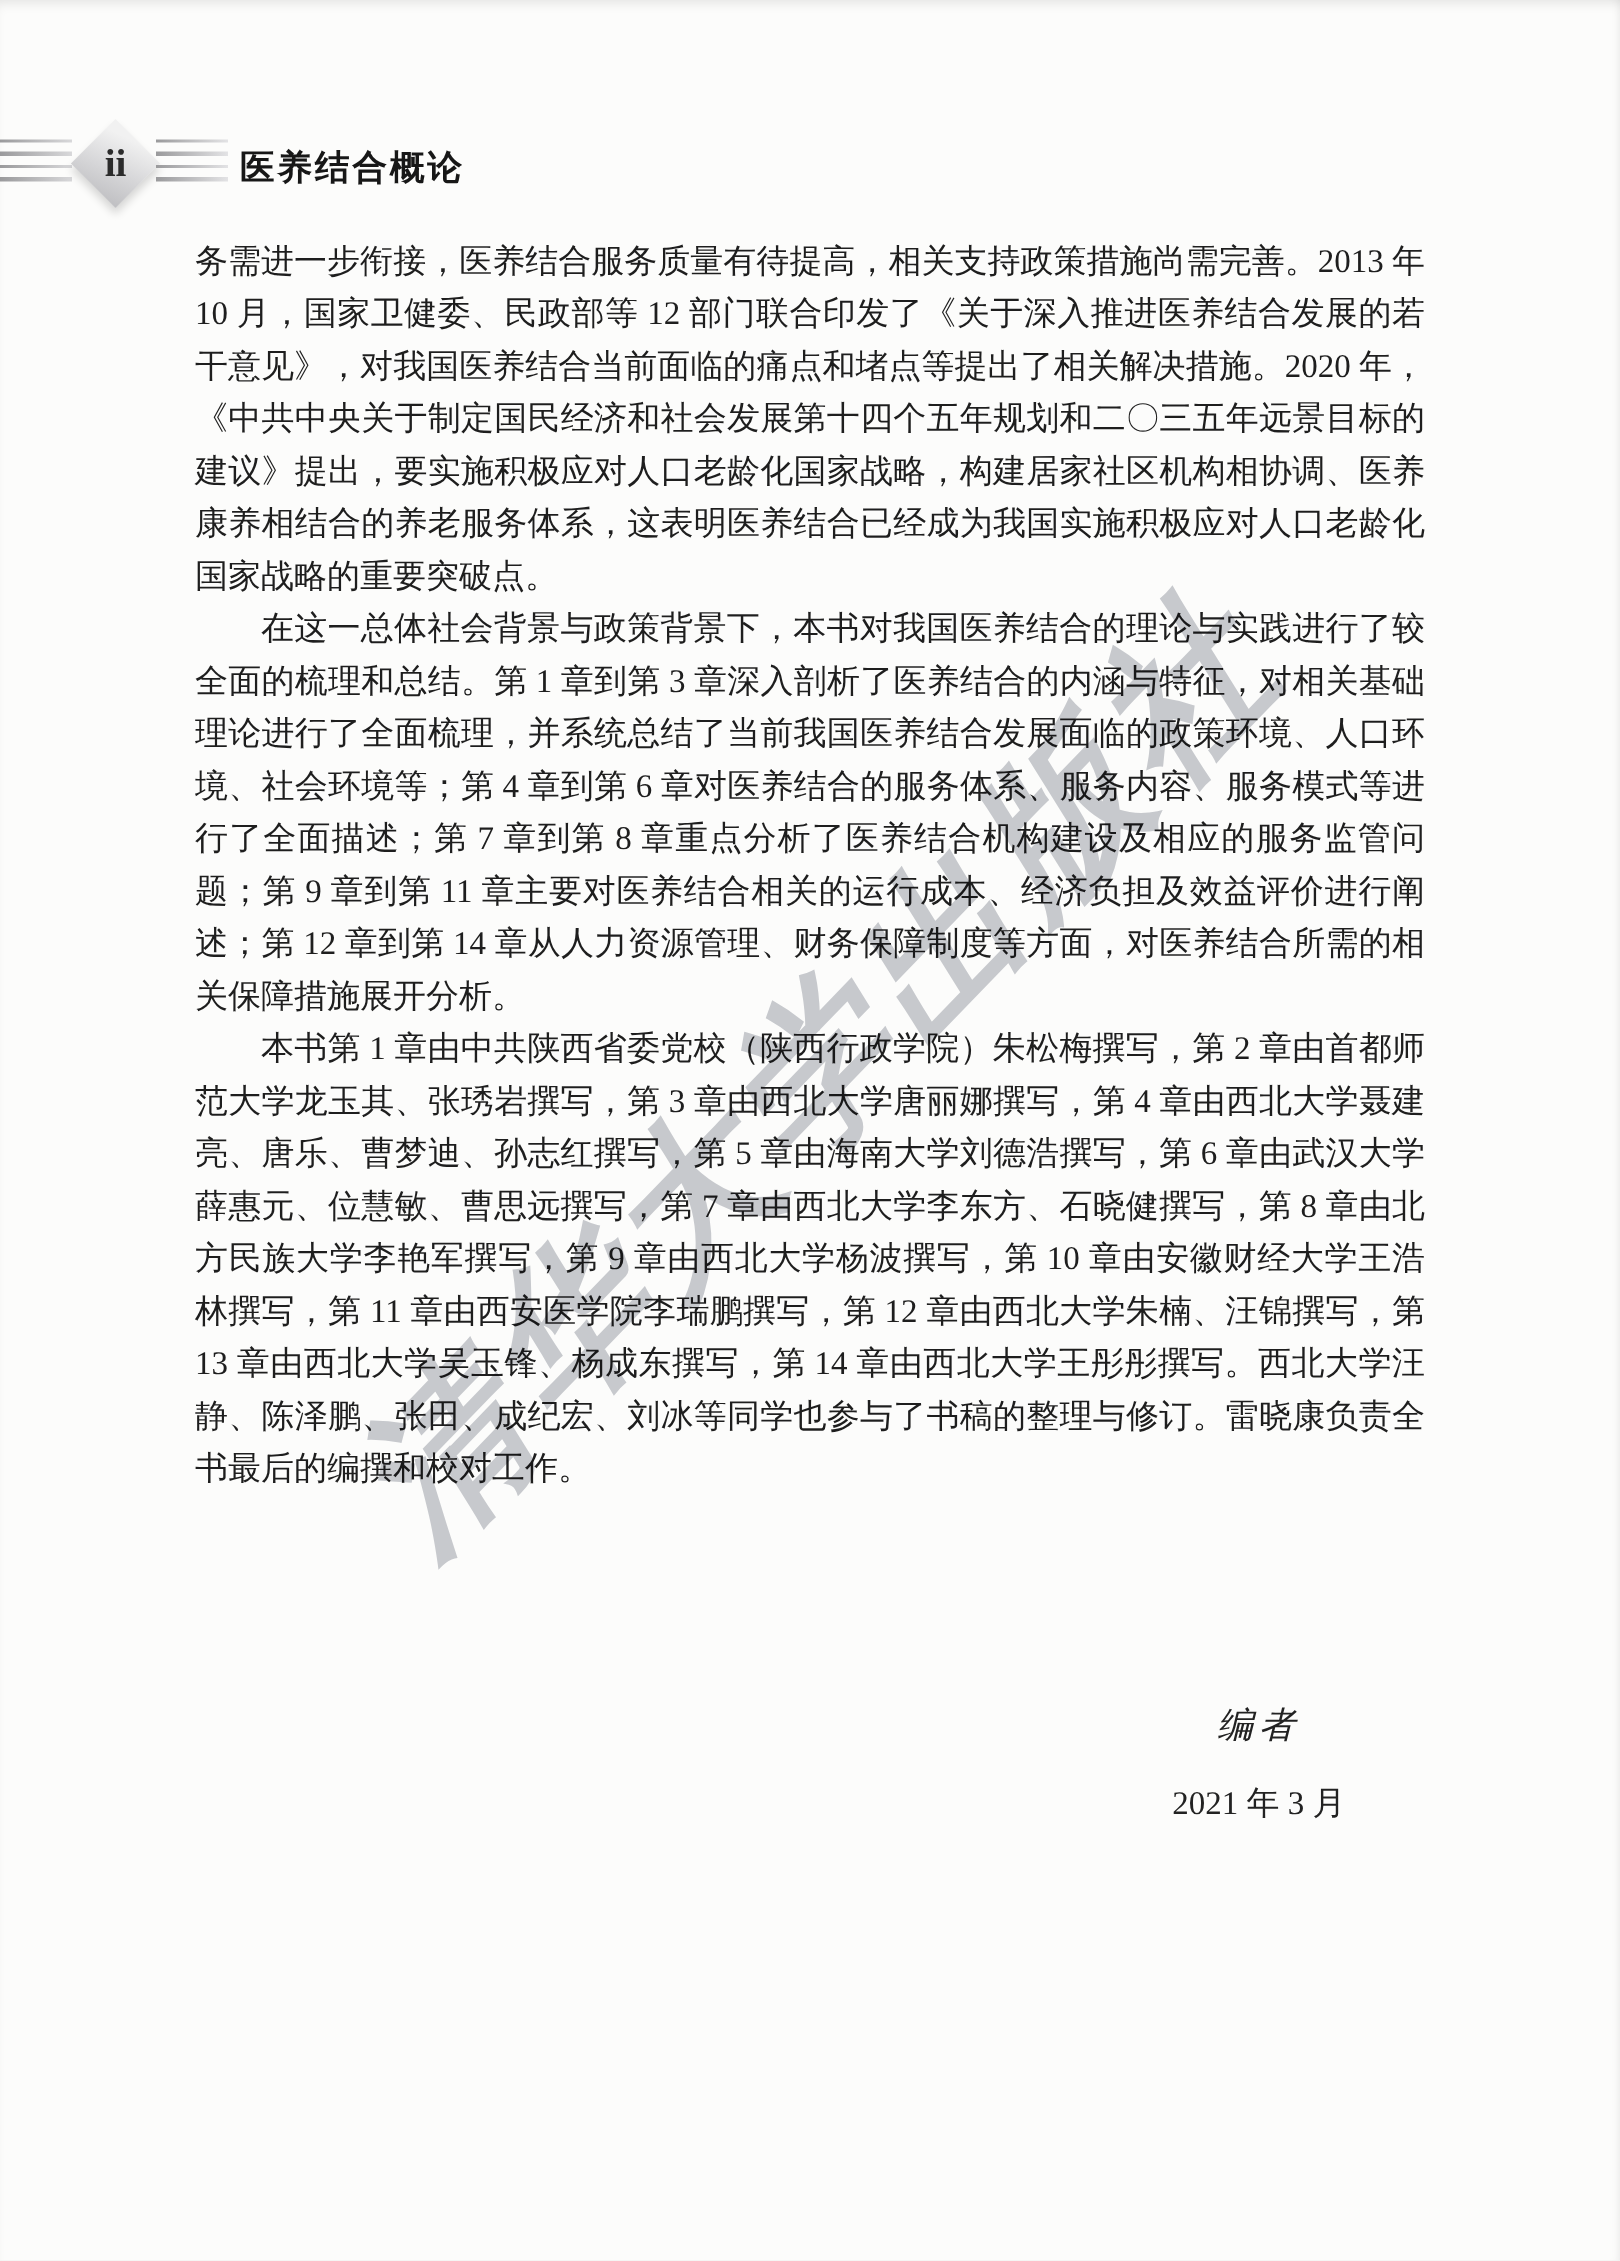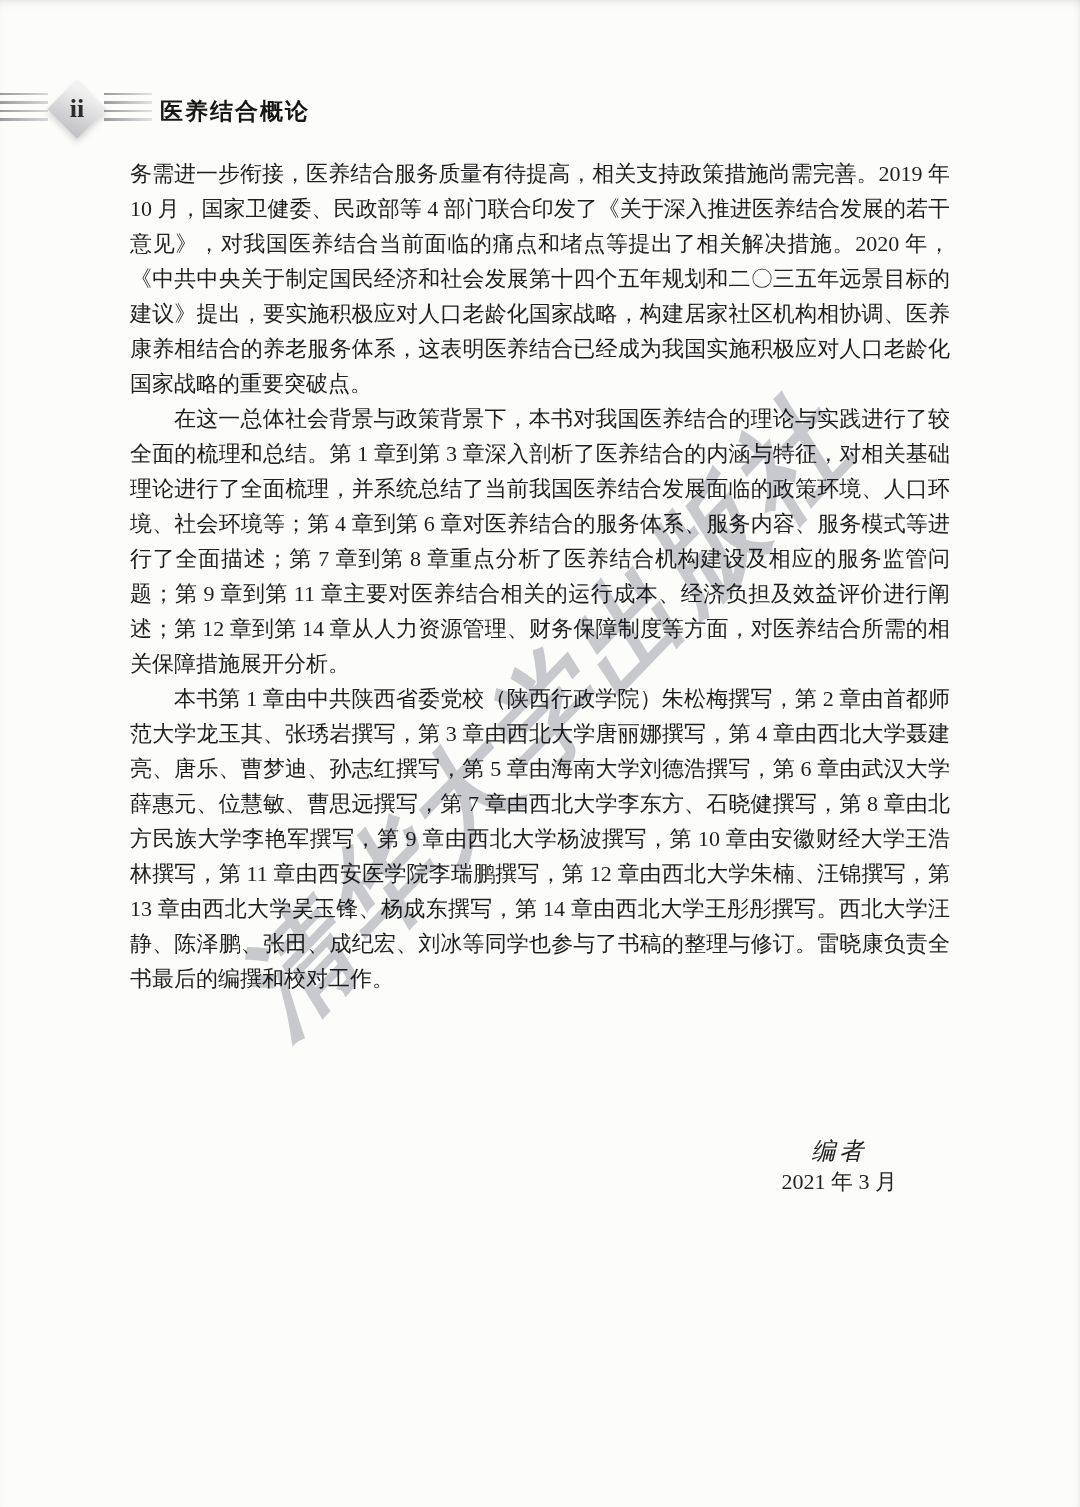--- a/index.html
+++ b/index.html
@@ -70,21 +70,21 @@
   
   .signature {
     position: absolute; top: 1135px; right: 183px;
     text-align: center; z-index: 1;
   }
   .sig-author {
     font-size: 24px; font-style: italic; letter-spacing: 4px;
     color: #222; line-height: 32px;
   }
   .sig-date {
-    margin-top: 0; font-size: 22px; color: #222; line-height: 30px;
+    margin-top: 20px; font-size: 22px; color: #222; line-height: 30px;
   }
 </style>
 </head>
 <body>
 
 <div class="page">
 
   <div class="header">
     <div class="rule-group rules-left">
       <div class="rule"></div>
@@ -98,21 +98,21 @@
     <div class="rule-group rules-right">
       <div class="rule"></div>
       <div class="rule"></div>
       <div class="rule"></div>
       <div class="rule"></div>
     </div>
     <div class="running-title">医养结合概论</div>
   </div>
 
   <main class="preface">
-    <p class="no-indent">务需进一步衔接，医养结合服务质量有待提高，相关支持政策措施尚需完善。2019 年 10 月，国家卫健委、民政部等 4 部门联合印发了《关于深入推进医养结合发展的若干意见》，对我国医养结合当前面临的痛点和堵点等提出了相关解决措施。2020 年，《中共中央关于制定国民经济和社会发展第十四个五年规划和二〇三五年远景目标的建议》提出，要实施积极应对人口老龄化国家战略，构建居家社区机构相协调、医养康养相结合的养老服务体系，这表明医养结合已经成为我国实施积极应对人口老龄化国家战略的重要突破点。</p>
+    <p class="no-indent">务需进一步衔接，医养结合服务质量有待提高，相关支持政策措施尚需完善。2013 年 10 月，国家卫健委、民政部等 12 部门联合印发了《关于深入推进医养结合发展的若干意见》，对我国医养结合当前面临的痛点和堵点等提出了相关解决措施。2020 年，《中共中央关于制定国民经济和社会发展第十四个五年规划和二〇三五年远景目标的建议》提出，要实施积极应对人口老龄化国家战略，构建居家社区机构相协调、医养康养相结合的养老服务体系，这表明医养结合已经成为我国实施积极应对人口老龄化国家战略的重要突破点。</p>
     <p>在这一总体社会背景与政策背景下，本书对我国医养结合的理论与实践进行了较全面的梳理和总结。第 1 章到第 3 章深入剖析了医养结合的内涵与特征，对相关基础理论进行了全面梳理，并系统总结了当前我国医养结合发展面临的政策环境、人口环境、社会环境等；第 4 章到第 6 章对医养结合的服务体系、服务内容、服务模式等进行了全面描述；第 7 章到第 8 章重点分析了医养结合机构建设及相应的服务监管问题；第 9 章到第 11 章主要对医养结合相关的运行成本、经济负担及效益评价进行阐述；第 12 章到第 14 章从人力资源管理、财务保障制度等方面，对医养结合所需的相关保障措施展开分析。</p>
     <p>本书第 1 章由中共陕西省委党校（陕西行政学院）朱松梅撰写，第 2 章由首都师范大学龙玉其、张琇岩撰写，第 3 章由西北大学唐丽娜撰写，第 4 章由西北大学聂建亮、唐乐、曹梦迪、孙志红撰写，第 5 章由海南大学刘德浩撰写，第 6 章由武汉大学薛惠元、位慧敏、曹思远撰写，第 7 章由西北大学李东方、石晓健撰写，第 8 章由北方民族大学李艳军撰写，第 9 章由西北大学杨波撰写，第 10 章由安徽财经大学王浩林撰写，第 11 章由西安医学院李瑞鹏撰写，第 12 章由西北大学朱楠、汪锦撰写，第 13 章由西北大学吴玉锋、杨成东撰写，第 14 章由西北大学王彤彤撰写。西北大学汪静、陈泽鹏、张田、成纪宏、刘冰等同学也参与了书稿的整理与修订。雷晓康负责全书最后的编撰和校对工作。</p>
   </main>
 
   <div class="signature">
     <div class="sig-author">编者</div>
     <div class="sig-date">2021 年 3 月</div>
   </div>
 
   <div class="watermark">清华大学出版社</div>

